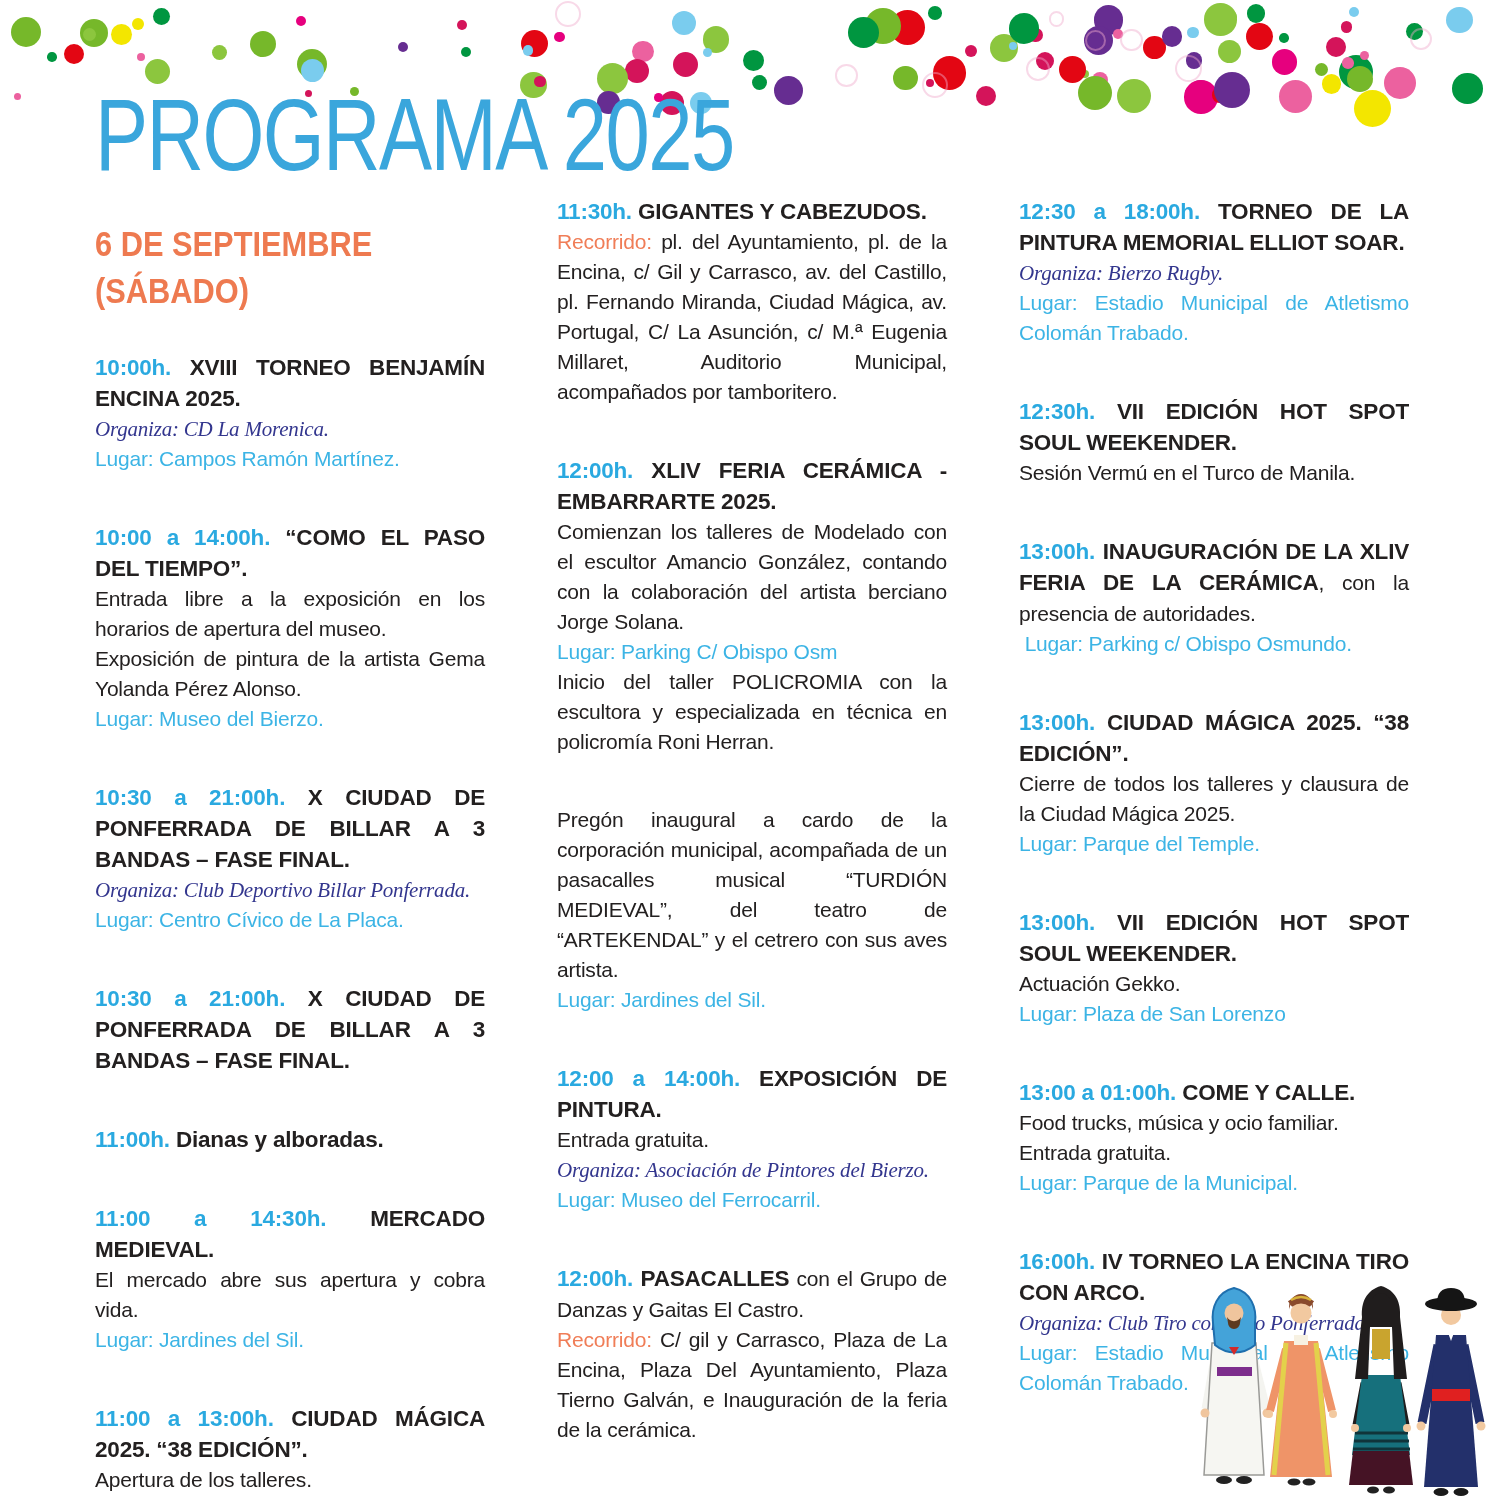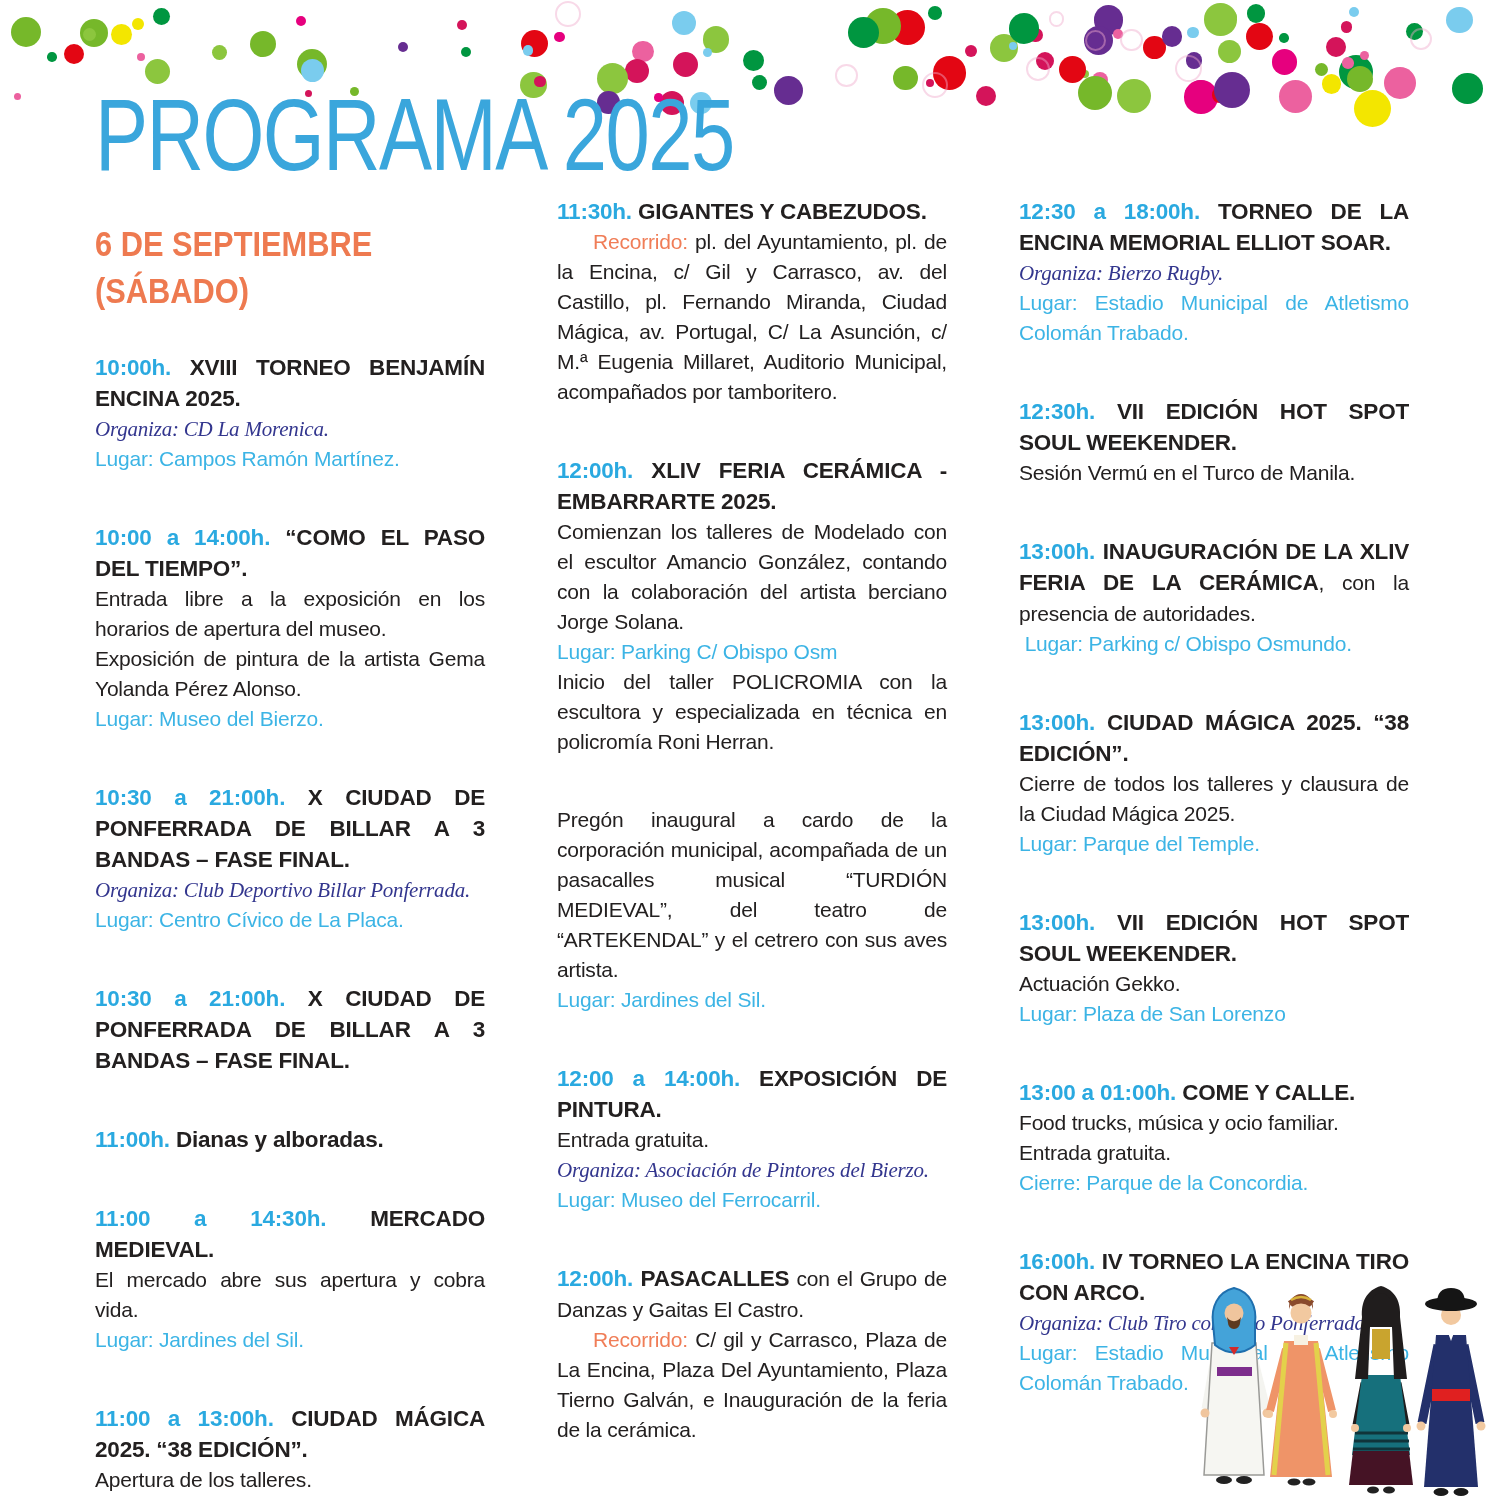--- a/index.html
+++ b/index.html
@@ -28,21 +28,21 @@
 
   .event{margin-bottom:48px;}
   .line{margin:0;font-size:21px;line-height:30px;text-align:justify;
         letter-spacing:-.2px;color:var(--c-body,#232020);}
   .line.header{font-weight:700;font-size:22.5px;line-height:31px;}
   .time{color:var(--c-time,#2aa9e0);}
   .etitle{color:var(--c-body,#232020);}
   .erest{font-weight:400;font-size:21px;}
   .line.organiza{color:var(--c-organiza,#33368e);font-style:italic;font-family:Liberation Serif, serif;}
   .line.lugar{color:var(--c-lugar,#3cb4e5);}
-  .recorrido-label{color:var(--c-recorrido,#f07d57);margin-left:36px;}
+  .recorrido-label{color:var(--c-recorrido,#f07d57);}
 
   
   .figures{position:absolute;left:1196px;top:1283px;width:300px;height:217px;}
 </style>
 </head>
 <body>
 
 <div class="page">
 
   <div class="confetti" id="confetti">
@@ -213,21 +213,21 @@
           <p class="line organiza">Organiza: Asociación de Pintores del Bierzo.</p>
           <p class="line lugar">Lugar: Museo del Ferrocarril.</p>
         </div>
         <div class="event">
           <p class="line header"><span class="time">12:00h. </span><span class="etitle">PASACALLES</span><span class="erest"> con el Grupo de Danzas y Gaitas El Castro.</span></p>
           <p class="line body"><span class="recorrido-label">Recorrido: </span>C/ gil y Carrasco, Plaza de La Encina, Plaza Del Ayuntamiento, Plaza Tierno Galván, e Inauguración de la feria de la cerámica.</p>
         </div>
       </div>
     <div class="col" id="col-2">
         <div class="event">
-          <p class="line header"><span class="time">12:30 a 18:00h. </span><span class="etitle">TORNEO DE LA ENCINA MEMORIAL ELLIOT SOAR.</span></p>
+          <p class="line header"><span class="time">12:30 a 18:00h. </span><span class="etitle">TORNEO DE LA PINTURA MEMORIAL ELLIOT SOAR.</span></p>
           <p class="line organiza">Organiza: Bierzo Rugby.</p>
           <p class="line lugar">Lugar: Estadio Municipal de Atletismo Colomán Trabado.</p>
         </div>
         <div class="event">
           <p class="line header"><span class="time">12:30h. </span><span class="etitle">VII EDICIÓN HOT SPOT SOUL WEEKENDER.</span></p>
           <p class="line body">Sesión Vermú en el Turco de Manila.</p>
         </div>
         <div class="event">
           <p class="line header"><span class="time">13:00h. </span><span class="etitle">INAUGURACIÓN DE LA XLIV FERIA DE LA CERÁMICA</span><span class="erest">, con la presencia de autoridades.</span></p>
           <p class="line lugar">&nbsp;Lugar: Parking c/ Obispo Osmundo.</p>
@@ -239,21 +239,21 @@
         </div>
         <div class="event">
           <p class="line header"><span class="time">13:00h. </span><span class="etitle">VII EDICIÓN HOT SPOT SOUL WEEKENDER.</span></p>
           <p class="line body">Actuación Gekko.</p>
           <p class="line lugar">Lugar: Plaza de San Lorenzo</p>
         </div>
         <div class="event">
           <p class="line header"><span class="time">13:00 a 01:00h. </span><span class="etitle">COME Y CALLE.</span></p>
           <p class="line body">Food trucks, música y ocio familiar.</p>
           <p class="line body">Entrada gratuita.</p>
-          <p class="line lugar">Cierre: Parque de la Concordia.</p>
+          <p class="line lugar">Lugar: Parque de la Municipal.</p>
         </div>
         <div class="event">
           <p class="line header"><span class="time">16:00h. </span><span class="etitle">IV TORNEO LA ENCINA TIRO CON ARCO.</span></p>
           <p class="line organiza">Organiza: Club Tiro con Arco Ponferrada.</p>
           <p class="line lugar">Lugar: Estadio Municipal de Atletismo Colomán Trabado.</p>
         </div>
       </div>
   </div>
 
   <svg class="figures" viewBox="0 0 300 217" aria-hidden="true">

